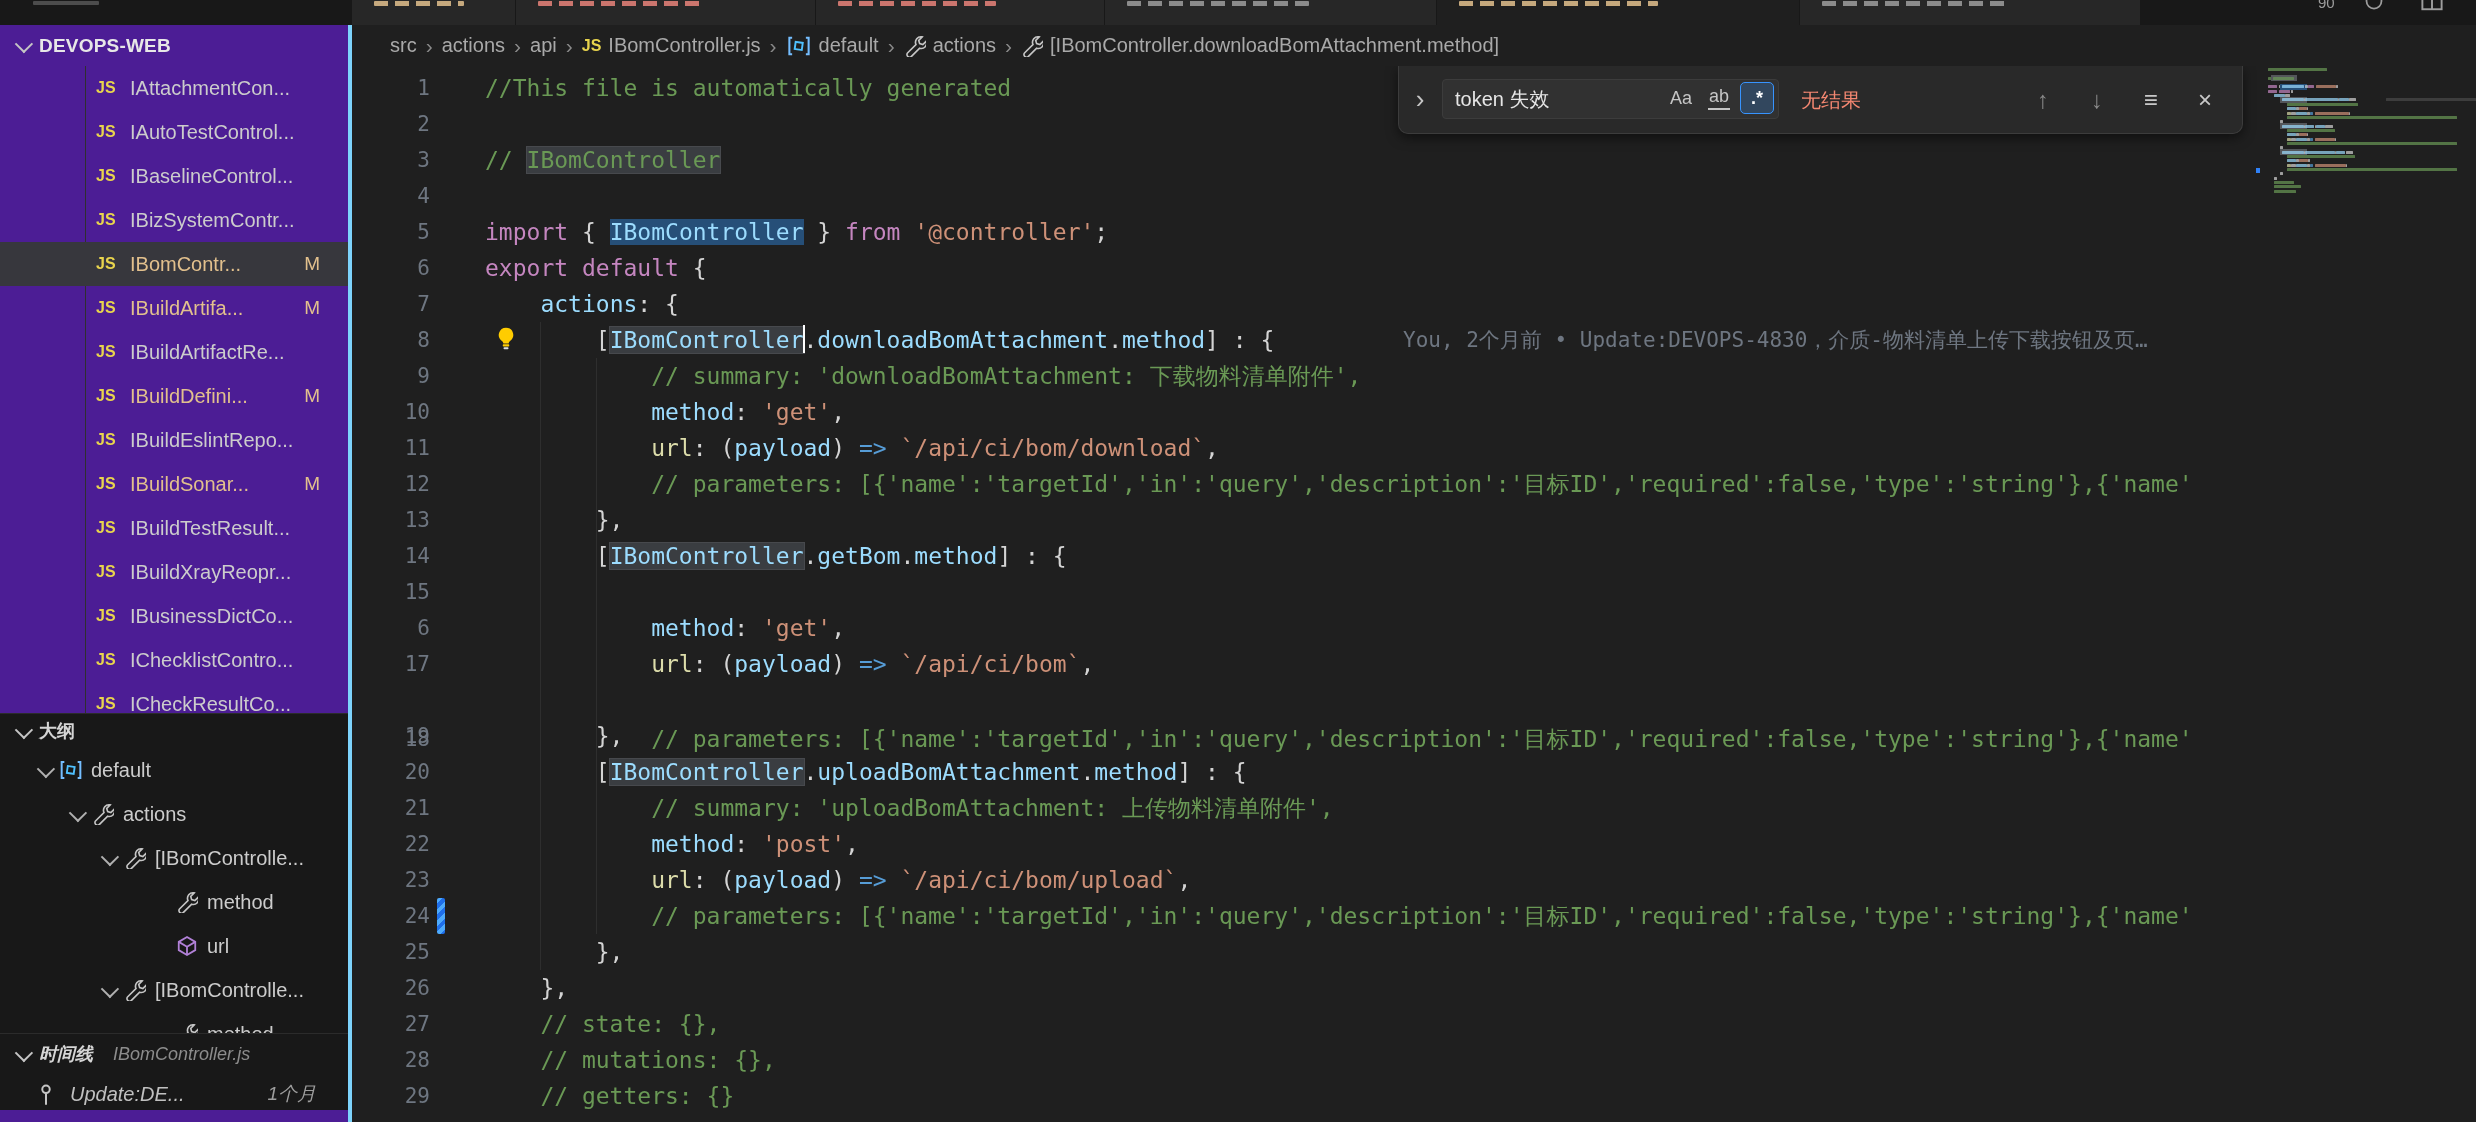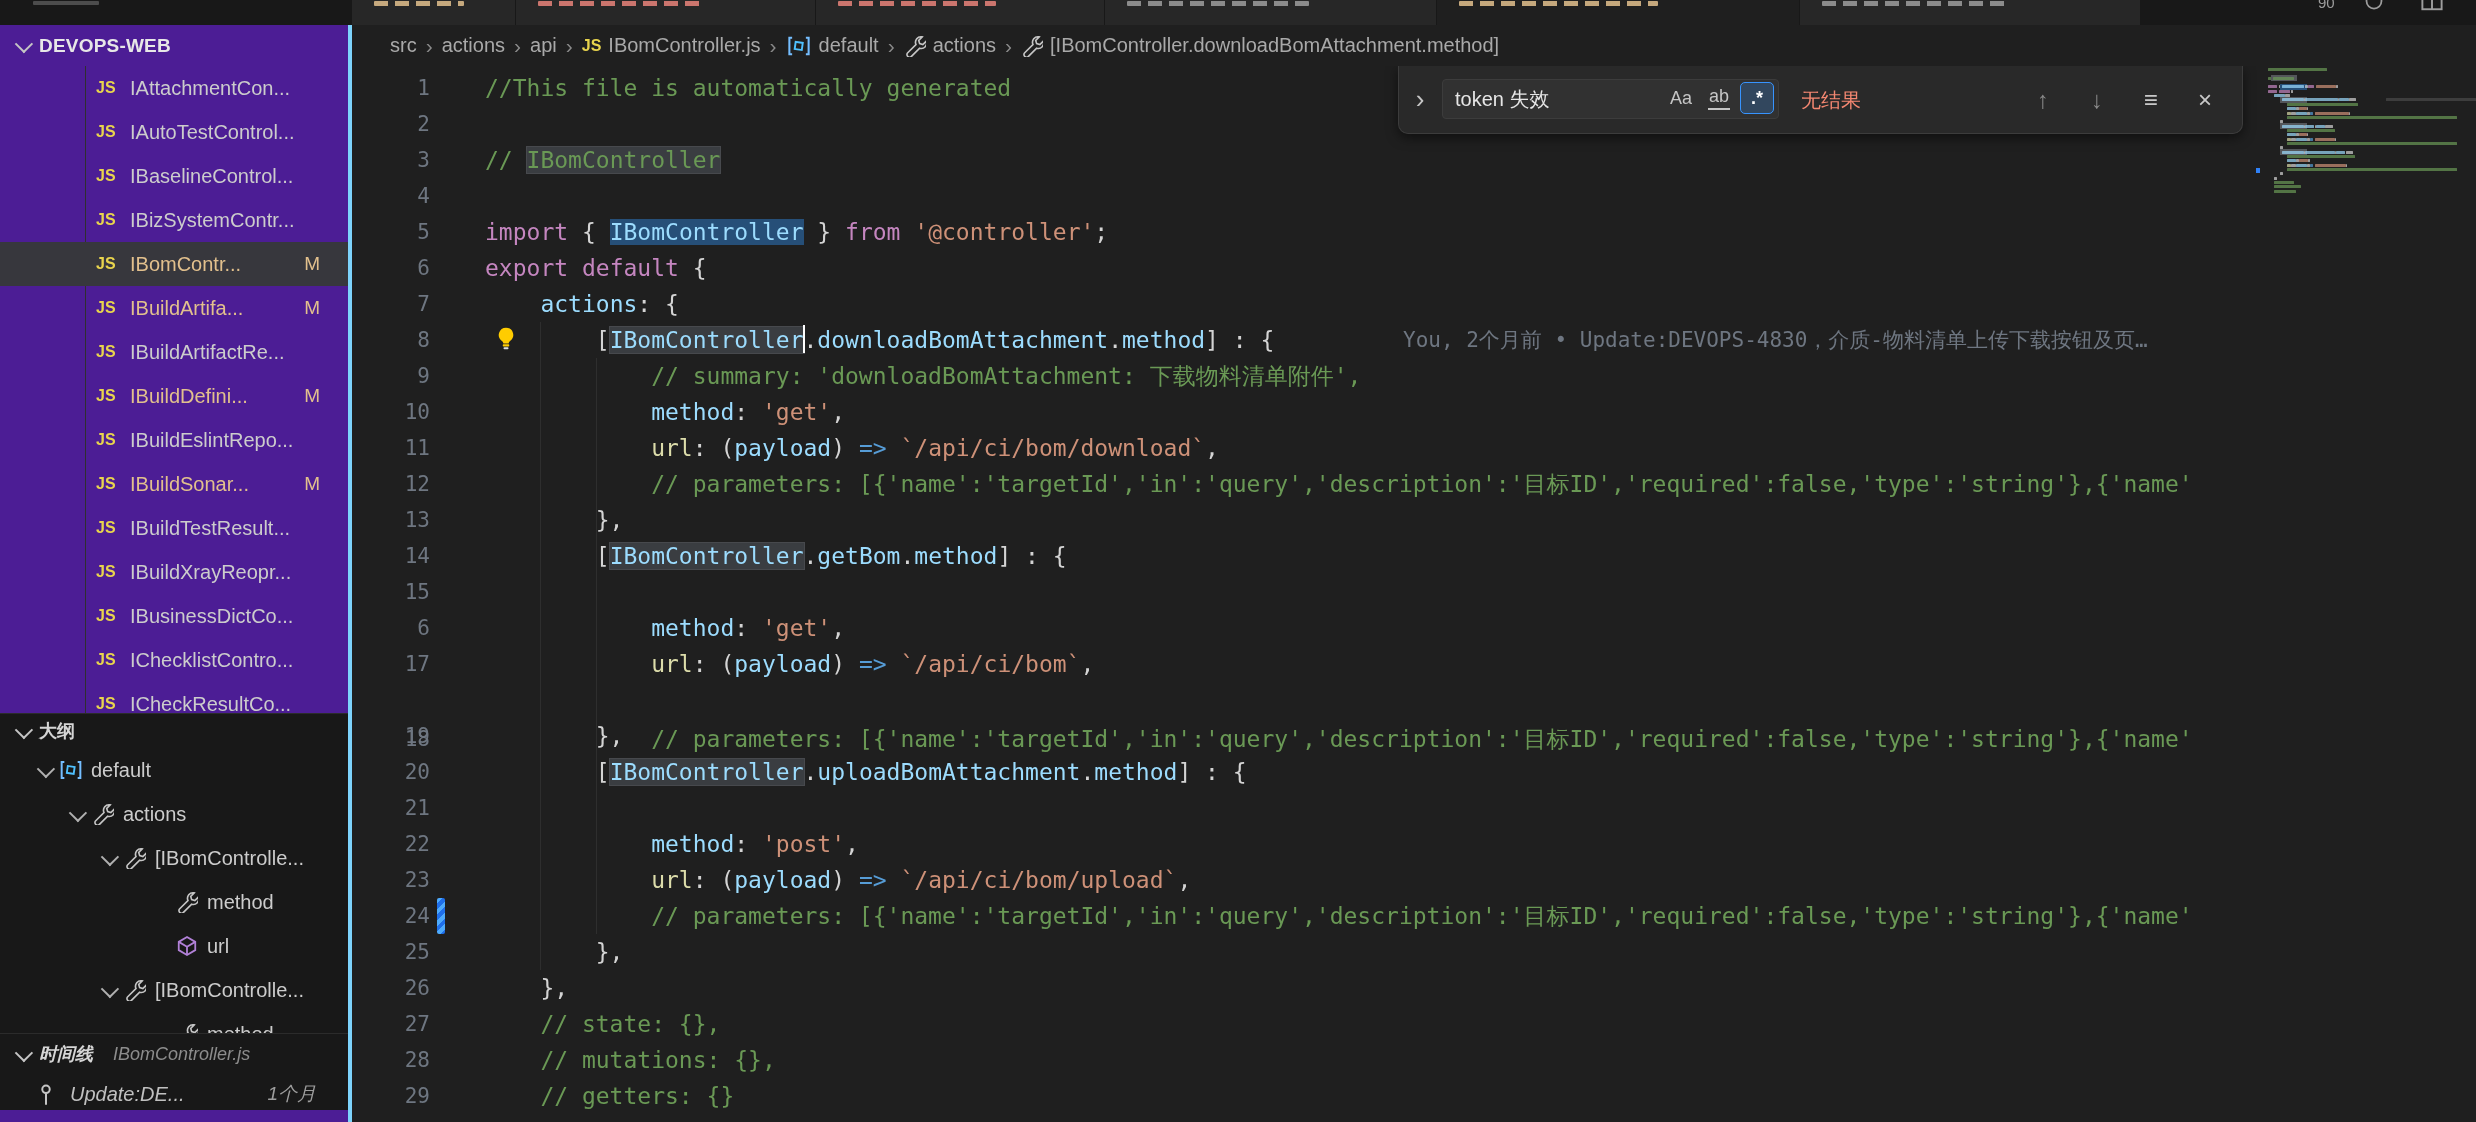--- a/index.html
+++ b/index.html
@@ -372,21 +372,21 @@
         <div class="line" style="top: 364px;"><span class="lnum">11</span><span class="ltext"><span class="tok-pl">            </span><span class="tok-fn">url</span><span class="tok-pl">: (</span><span class="tok-pr">payload</span><span class="tok-pl">) </span><span class="tok-op">=&gt;</span><span class="tok-pl"> </span><span class="tok-st">`/api/ci/bom/download`</span><span class="tok-pl">,</span></span></div>
         <div class="line" style="top: 400px;"><span class="lnum">12</span><span class="ltext"><span class="tok-cm">            // parameters: [{'name':'targetId','in':'query','description':'目标ID','required':false,'type':'string'},{'name'</span></span></div>
         <div class="line" style="top: 436px;"><span class="lnum">13</span><span class="ltext"><span class="tok-pl">        },</span></span></div>
         <div class="line" style="top: 472px;"><span class="lnum">14</span><span class="ltext"><span class="tok-pl">        [</span><span class="tok-pr box-word">IBomController</span><span class="tok-pl">.</span><span class="tok-pr">getBom</span><span class="tok-pl">.</span><span class="tok-pr">method</span><span class="tok-pl">] : {</span></span></div>
         <div class="line" style="top: 508px;"><span class="lnum">15</span></div>
         <div class="line" style="top: 544px;"><span class="lnum">6</span><span class="ltext"><span class="tok-pl">            </span><span class="tok-pr">method</span><span class="tok-pl">: </span><span class="tok-st">'get'</span><span class="tok-pl">,</span></span></div>
         <div class="line" style="top: 580px;"><span class="lnum">17</span><span class="ltext"><span class="tok-pl">            </span><span class="tok-fn">url</span><span class="tok-pl">: (</span><span class="tok-pr">payload</span><span class="tok-pl">) </span><span class="tok-op">=&gt;</span><span class="tok-pl"> </span><span class="tok-st">`/api/ci/bom`</span><span class="tok-pl">,</span></span></div>
         <div class="line" style="top: 616px; margin-top: 39px;"><span class="lnum">18</span><span class="ltext"><span class="tok-cm">            // parameters: [{'name':'targetId','in':'query','description':'目标ID','required':false,'type':'string'},{'name'</span></span></div>
         <div class="line" style="top: 652px;"><span class="lnum">19</span><span class="ltext"><span class="tok-pl">        },</span></span></div>
         <div class="line" style="top: 688px;"><span class="lnum">20</span><span class="ltext"><span class="tok-pl">        [</span><span class="tok-pr box-word">IBomController</span><span class="tok-pl">.</span><span class="tok-pr">uploadBomAttachment</span><span class="tok-pl">.</span><span class="tok-pr">method</span><span class="tok-pl">] : {</span></span></div>
-        <div class="line" style="top: 724px;"><span class="lnum">21</span></div>
+        <div class="line" style="top: 724px;"><span class="lnum">21</span><span class="ltext"><span class="tok-cm">            // summary: 'uploadBomAttachment: 上传物料清单附件',</span></span></div>
         <div class="line" style="top: 760px;"><span class="lnum">22</span><span class="ltext"><span class="tok-pl">            </span><span class="tok-pr">method</span><span class="tok-pl">: </span><span class="tok-st">'post'</span><span class="tok-pl">,</span></span></div>
         <div class="line" style="top: 796px;"><span class="lnum">23</span><span class="ltext"><span class="tok-pl">            </span><span class="tok-fn">url</span><span class="tok-pl">: (</span><span class="tok-pr">payload</span><span class="tok-pl">) </span><span class="tok-op">=&gt;</span><span class="tok-pl"> </span><span class="tok-st">`/api/ci/bom/upload`</span><span class="tok-pl">,</span></span></div>
         <div class="line" style="top: 832px;"><span class="lnum">24</span><span class="ltext"><span class="tok-cm">            // parameters: [{'name':'targetId','in':'query','description':'目标ID','required':false,'type':'string'},{'name'</span></span><div class="modbar" style="top: 0px;"></div></div>
         <div class="line" style="top: 868px;"><span class="lnum">25</span><span class="ltext"><span class="tok-pl">        },</span></span></div>
         <div class="line" style="top: 904px;"><span class="lnum">26</span><span class="ltext"><span class="tok-pl">    },</span></span></div>
         <div class="line" style="top: 940px;"><span class="lnum">27</span><span class="ltext"><span class="tok-cm">    // state: {},</span></span></div>
         <div class="line" style="top: 976px;"><span class="lnum">28</span><span class="ltext"><span class="tok-cm">    // mutations: {},</span></span></div>
         <div class="line" style="top: 1012px;"><span class="lnum">29</span><span class="ltext"><span class="tok-cm">    // getters: {}</span></span></div>
       </div>
 

